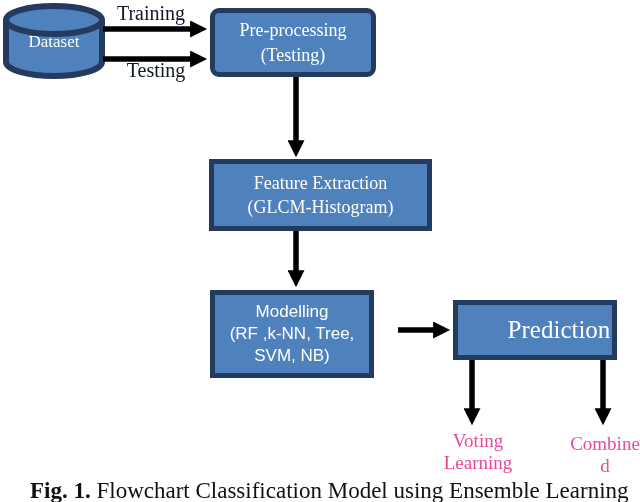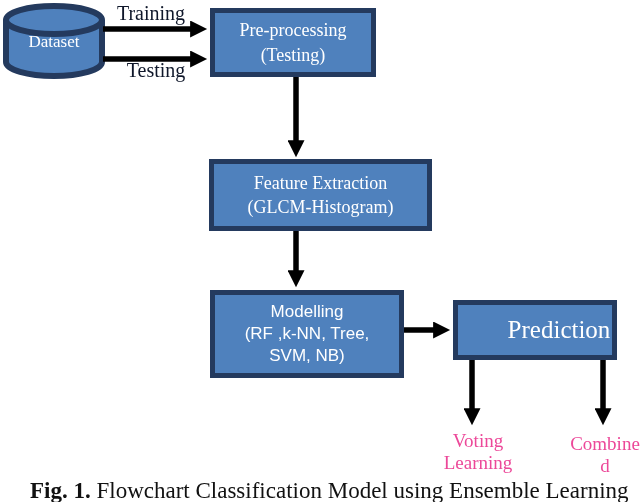--- a/index.html
+++ b/index.html
@@ -66,31 +66,31 @@
     <path d="M296 77 V141" stroke="#000" stroke-width="5.5" marker-end="url(#ah)"></path>
     <path d="M296 231 V271" stroke="#000" stroke-width="5.5" marker-end="url(#ah)"></path>
     <path d="M398 330 H434" stroke="#000" stroke-width="5.5" marker-end="url(#ah)"></path>
     <path d="M472 358 V409" stroke="#000" stroke-width="5.5" marker-end="url(#ah)"></path>
     <path d="M603 358 V409" stroke="#000" stroke-width="5.5" marker-end="url(#ah)"></path>
   </svg>
 
   <div class="edge-label" style="left:101px;top:2px;width:100px;text-align:center;">Training</div>
   <div class="edge-label" style="left:106px;top:59px;width:100px;text-align:center;">Testing</div>
 
-  <div class="node serif" style="left:210px;top:8px;width:166px;height:69px;">
+  <div class="node serif" style="left:210px;top:8px;width:166px;height:69px;border-radius:9px;">
     <span class="ln">Pre-processing</span>
     <span class="ln">(Testing)</span>
   </div>
 
   <div class="node serif" style="left:209px;top:159px;width:223px;height:72px;">
     <span class="ln">Feature Extraction</span>
     <span class="ln">(GLCM-Histogram)</span>
   </div>
 
-  <div class="node sans" style="left:210px;top:290px;width:194px;height:88px;">
+  <div class="node sans" style="left:210px;top:290px;width:164px;height:88px;">
     <span class="ln">Modelling</span>
     <span class="ln">(RF ,k-NN, Tree,</span>
     <span class="ln">SVM, NB)</span>
   </div>
 
   <div class="node serif" id="prediction-node" style="left:453px;top:300px;width:164px;height:60px;padding-left:48px;">
     <span class="ln">Prediction</span>
   </div>
 
   <div class="out-label" style="left:423px;top:430px;">

